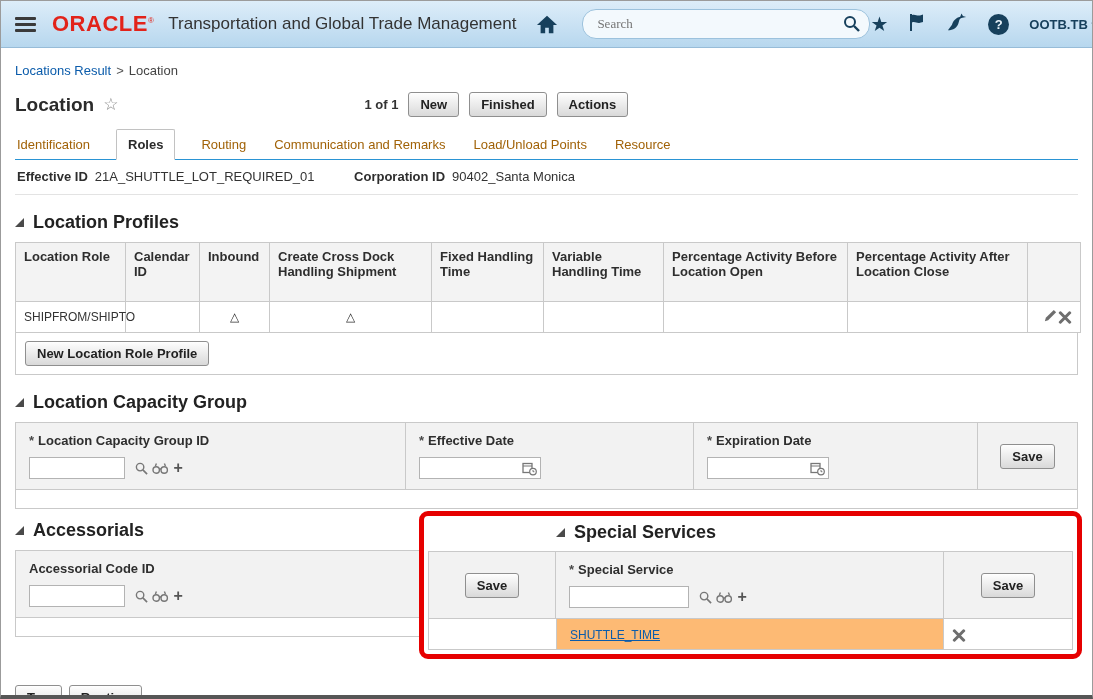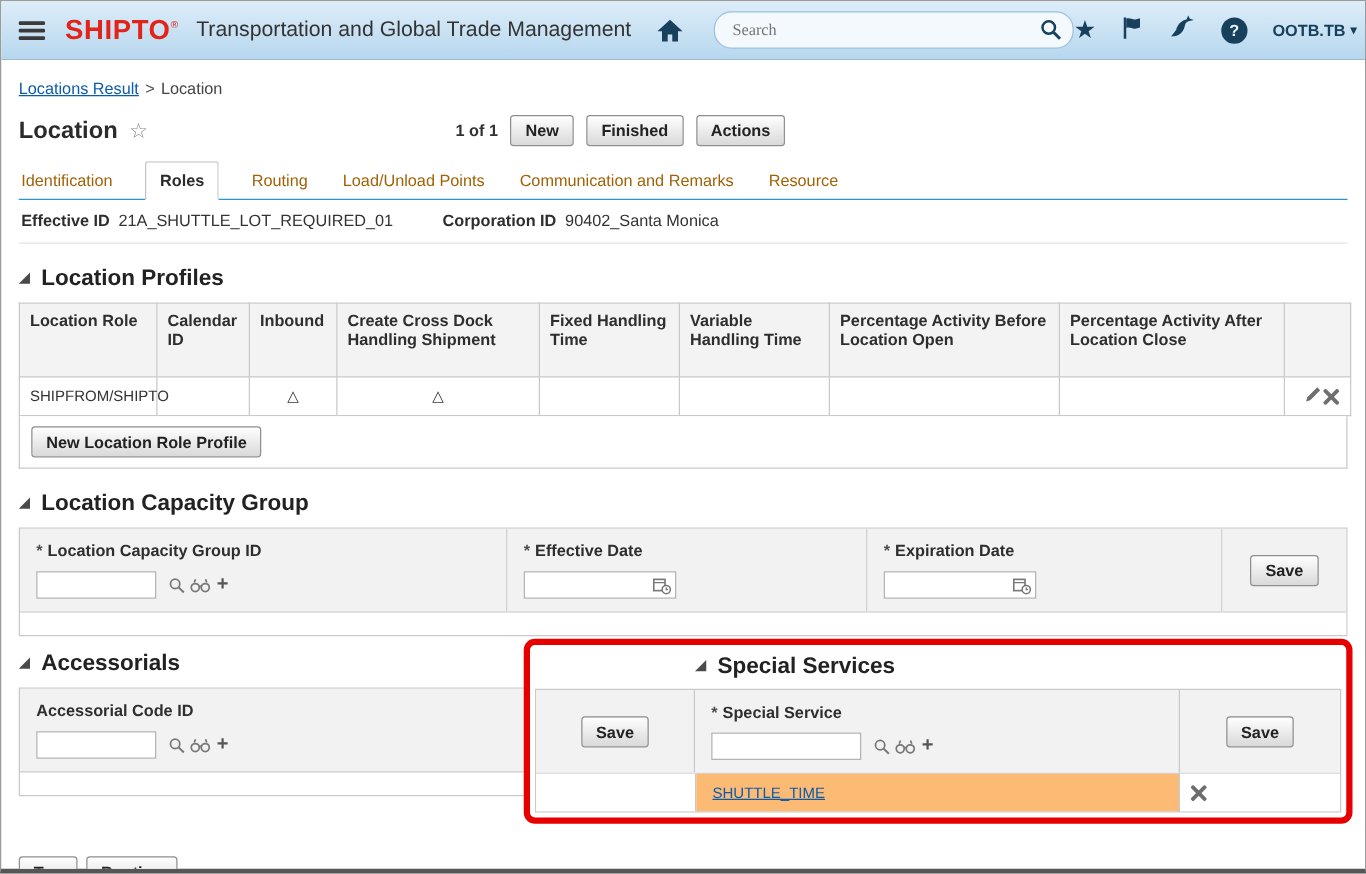--- a/index.html
+++ b/index.html
@@ -19,21 +19,21 @@
   .top-icons{margin-left:auto;display:flex;align-items:center;gap:20px}
   .ticon{color:#17405c;font-size:20px;cursor:pointer;line-height:1}
   .help{width:21px;height:21px;border-radius:50%;background:#17405c;color:#eaf3fa;font-weight:bold;font-size:13px;display:flex;align-items:center;justify-content:center;cursor:pointer}
   .user{font-size:13px;font-weight:bold;color:#17405c;cursor:pointer;display:flex;align-items:center;gap:4px;white-space:nowrap}
   .caret{font-size:10px}
 
   .content{padding:0 14px}
 
   
   .breadcrumb{margin-top:15px;font-size:13px}
-  .breadcrumb a{color:#0b5cab;text-decoration:underline;cursor:pointer}
+  .breadcrumb a{color:#0b5cab;cursor:pointer}
   .breadcrumb .sep{color:#555;margin:0 5px}
   .breadcrumb .cur{color:#444}
   .title-row{margin-top:14px;display:flex;align-items:center}
   .title-row h1{font-size:19px;margin:0;color:#2b2b2b}
   .fav{color:#8a8a8a;font-size:17px;margin-left:9px;cursor:pointer}
   .title-actions{display:flex;align-items:center;gap:10px;margin-left:246px}
   .count{font-size:13px;font-weight:bold}
   .btn{background:linear-gradient(#fefefe,#d9d9d9);border:1px solid #8f8f8f;border-radius:3px;padding:4px 11px;font-size:13px;font-weight:bold;color:#222;cursor:pointer;font-family:inherit;box-shadow:inset 0 1px 0 rgba(255,255,255,.6);white-space:nowrap}
 
   
@@ -101,21 +101,21 @@
 <body>
 
 <div class="screen">
 
   <header class="topbar">
     <div class="hamb">
         <span></span>
         <span></span>
         <span></span>
       </div>
-    <div class="brand"><span>SHIPTO</span><sup>®</sup></div>
+    <div class="brand"><span>ORACLE</span><sup>®</sup></div>
     <div class="app-title">Transportation and Global Trade Management</div>
     <div class="home">
       <svg width="22" height="21" viewBox="0 0 24 23">
           <path fill="#17405c" d="M12 2 L23 12 H19 V21 H14 V15 H10 V21 H5 V12 H1 Z"></path>
         </svg>
     </div>
     <div class="search">
       <input placeholder="Search" style="">
       <span class="mag">
         <svg width="17" height="17" viewBox="0 0 17 17">
@@ -159,22 +159,22 @@
         <button class="btn">New</button>
         <button class="btn">Finished</button>
         <button class="btn">Actions</button>
       </div>
     </div>
 
     <div class="tabs">
       <div class="tab">Identification</div>
       <div class="tab active">Roles</div>
       <div class="tab">Routing</div>
+      <div class="tab">Communication and Remarks</div>
       <div class="tab">Load/Unload Points</div>
-      <div class="tab">Communication and Remarks</div>
       <div class="tab">Resource</div>
     </div>
 
     <div class="info-line">
       <b>Effective ID</b><span class="val">21A_SHUTTLE_LOT_REQUIRED_01</span>
       <b>Corporation ID</b><span class="val">90402_Santa Monica</span>
     </div>
 
     <div class="sec-head">
       <span class="tri"></span>

